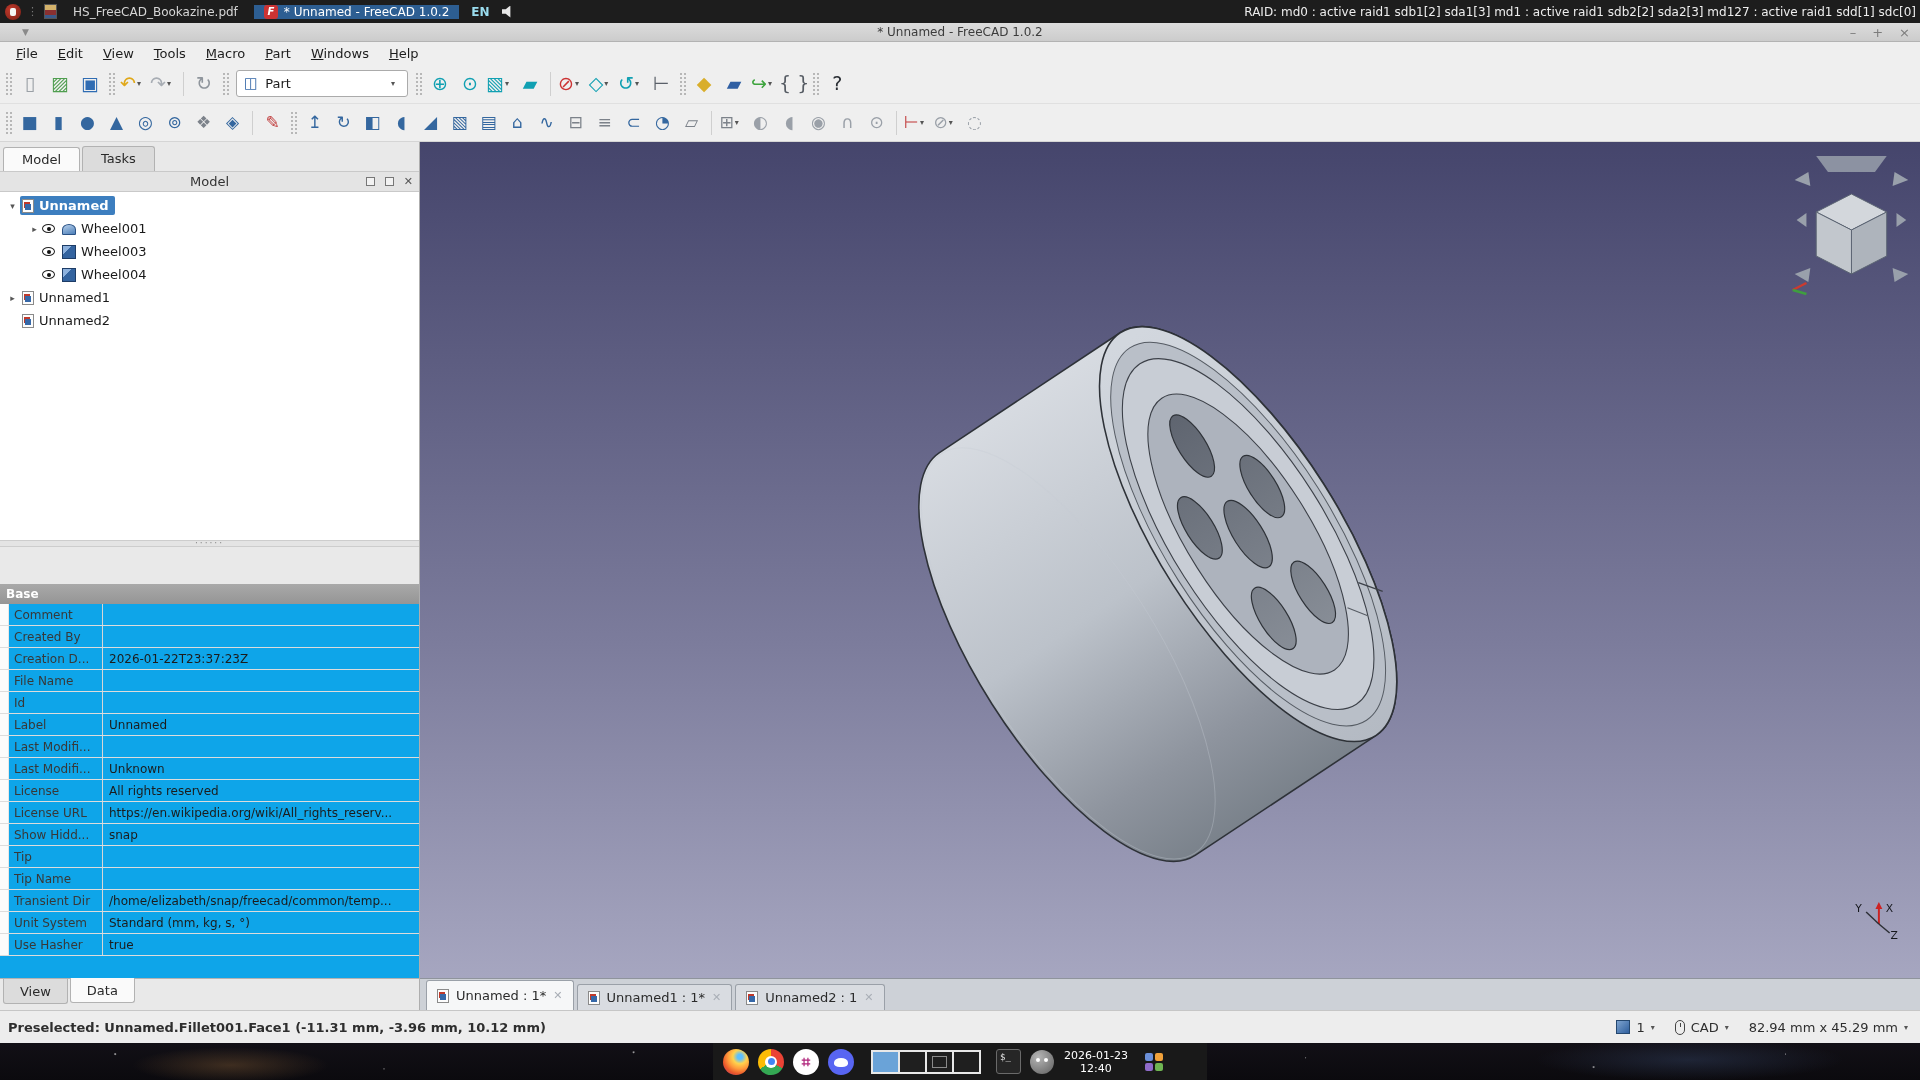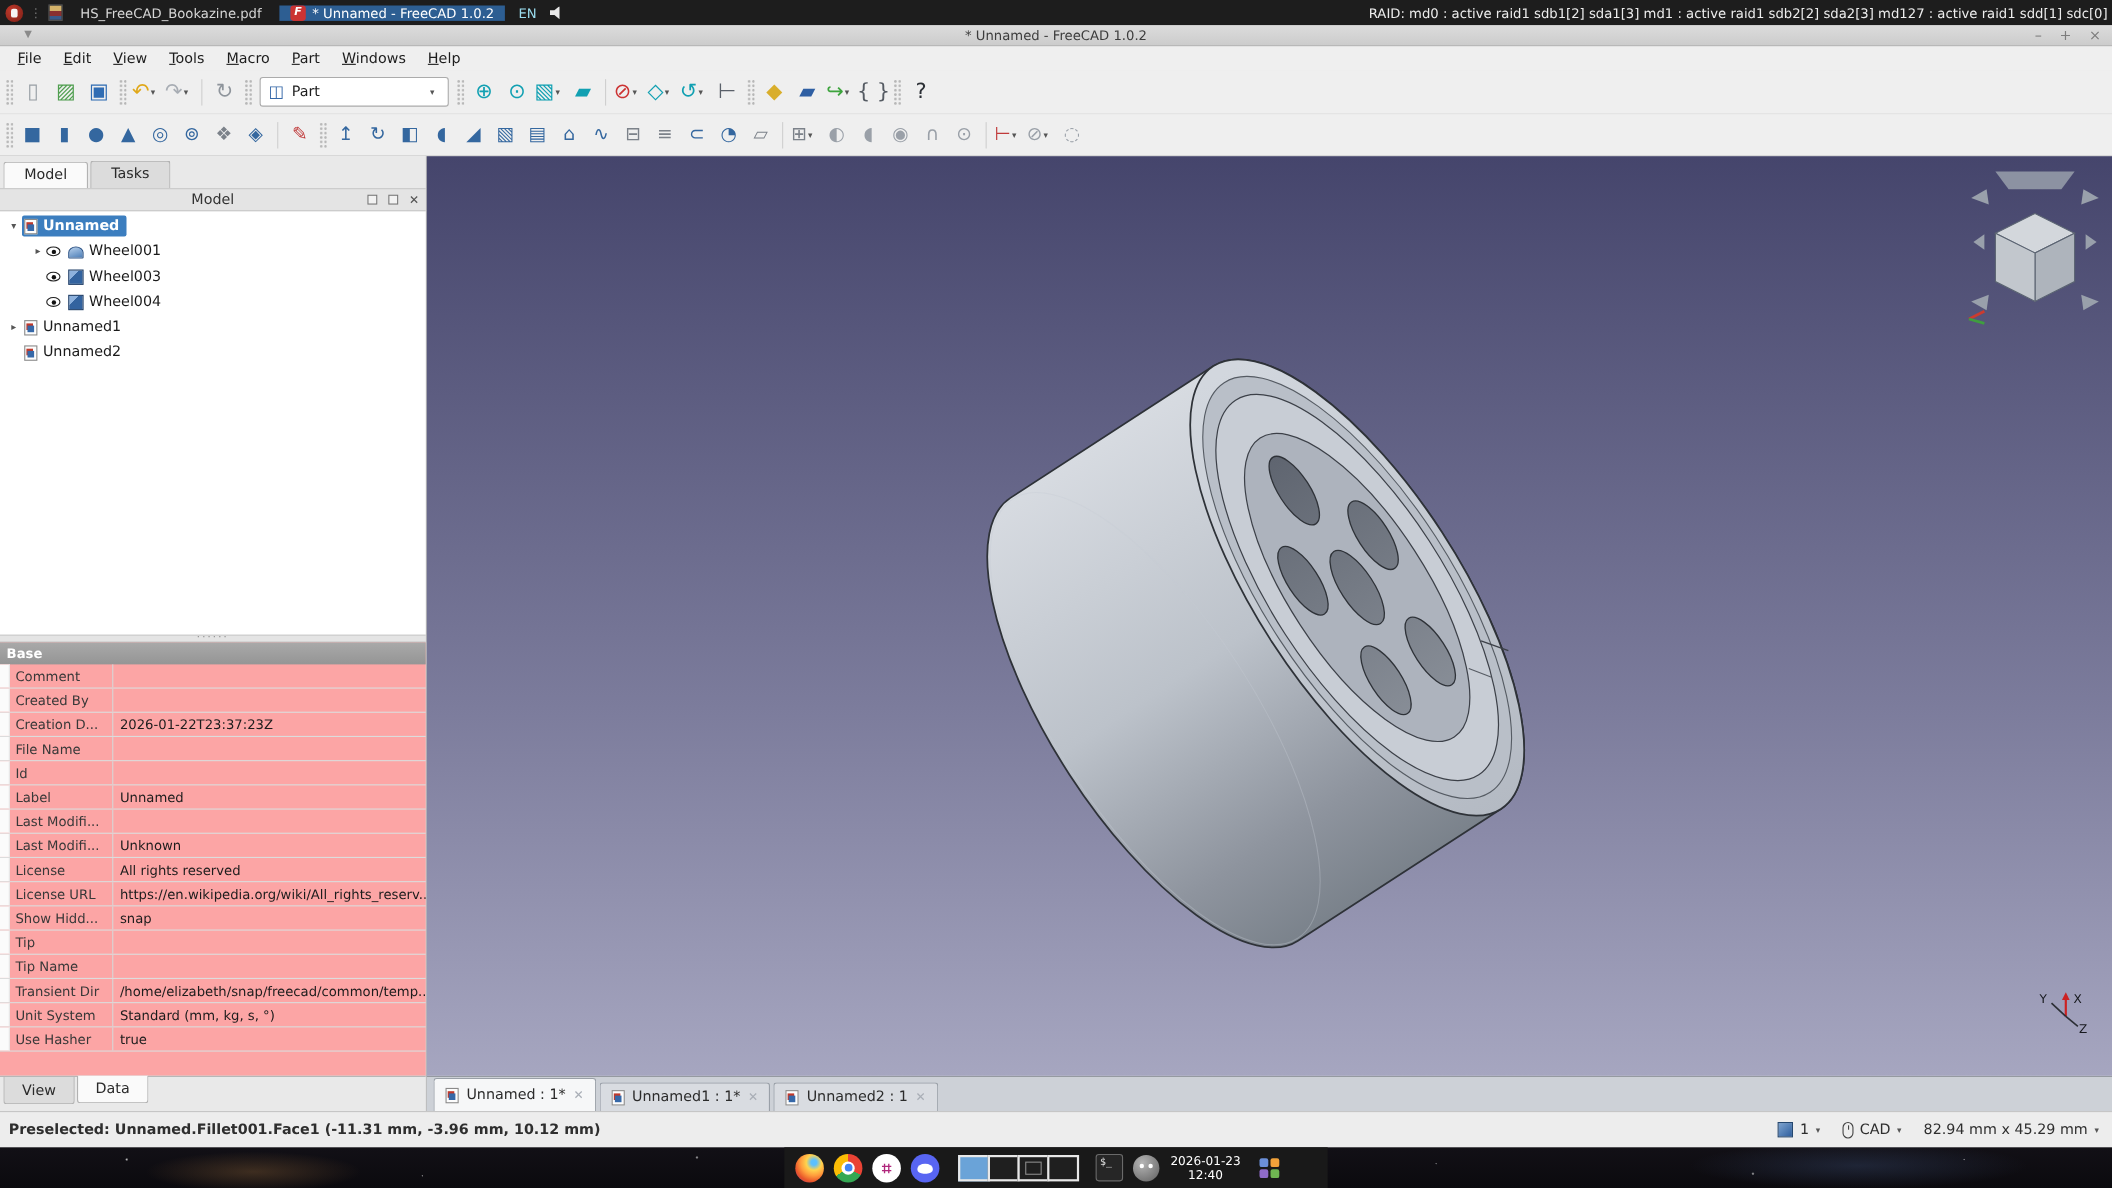--- a/index.html
+++ b/index.html
@@ -9,21 +9,21 @@
   
   .sysbar { height:23px; background:#1d1d1d; display:flex; align-items:stretch; color:#d6d6d6; font-size:12px; flex:0 0 auto; }
   .sys-left { display:flex; align-items:center; gap:6px; padding-left:5px; }
   .app-circle { width:16px; height:16px; border-radius:50%; background:radial-gradient(circle at 35% 35%, #c0392b, #7c1f16); position:relative; }
   .app-circle::after { content:""; position:absolute; left:5px; top:4px; width:6px; height:8px; background:#f5f5f5; border-radius:2px; }
   .sys-grip { color:#777; font-size:11px; }
   .pdf-ico { width:13px; height:15px; background:linear-gradient(180deg,#d4b26a 0 40%, #8a3030 40% 75%, #3a5a8a 75% 100%); border:1px solid #555; }
   .sys-tab { display:flex; align-items:center; gap:6px; padding:0 10px; }
   .sys-tab.active { background:#2d5e92; color:#fff; }
   .fc-ico { width:14px; height:14px; background:#cb3333; border-radius:3px; color:#fff; font-weight:bold; font-size:10px; display:flex; align-items:center; justify-content:center; font-style:italic; }
-  .kb-layout { color:#9adcee; font-weight:normal; padding:0 6px; display:flex; align-items:center; }
+  .kb-layout { color:#9adcee; font-weight:bold; padding:0 6px; display:flex; align-items:center; }
   .speaker { width:13px; height:12px; background:#e8e8e8; clip-path:polygon(0 32%, 32% 32%, 68% 0, 68% 100%, 32% 68%, 0 68%); align-self:center; }
   .sys-spacer { flex:1; }
   .raid { display:flex; align-items:center; padding-right:4px; color:#ededed; white-space:nowrap; }
 
   
   .titlebar { height:19px; background:linear-gradient(#dcdcdc,#cccccc); border-bottom:1px solid #b3b3b3; display:flex; align-items:center; font-size:12px; color:#3c3c3c; flex:0 0 auto; position:relative; }
   .tb-collapse { position:absolute; left:22px; color:#8a8a8a; font-size:9px; }
   .tb-title { flex:1; text-align:center; }
   .tb-controls { position:absolute; right:10px; display:flex; gap:16px; color:#7c7c7c; font-size:13px; }
 
@@ -46,21 +46,21 @@
   .tb.t-sep { min-width:1px; width:1px; height:24px; background:#cfcfcf; margin:0 5px; border-radius:0; }
   .tb.t-combo { background:#fff; border:1px solid #ababab; border-radius:3px; width:172px; height:27px; justify-content:flex-start; padding:0 7px; gap:7px; margin:0 4px; }
   .tb.t-combo .tb-glyph { font-size:15px; }
   .tb.t-combo .tb-combo-label { display:block; flex:1; font-size:13px; color:#1c1c1c; }
   .tb.t-combo .tb-caret { display:block !important; }
 
   
   .main { height:868px; display:flex; flex:0 0 auto; }
 
   
-  .sidebar { width:388px; background:#e9e9e9; border-right:1px solid #aeaeae; display:flex; flex-direction:column; }
+  .sidebar { width:420px; background:#e9e9e9; border-right:1px solid #aeaeae; display:flex; flex-direction:column; }
   .side-tabs { height:29px; display:flex; align-items:flex-end; padding-left:3px; gap:2px; background:#e9e9e9; }
   .side-tab { padding:4px 18px 5px; font-size:13px; color:#2a2a2a; background:#dcdcdc; border:1px solid #b2b2b2; border-bottom:none; border-radius:3px 3px 0 0; }
   .side-tab.active { background:#fafafa; position:relative; top:1px; }
   .panel-header { height:21px; background:#e4e4e4; border-top:1px solid #c9c9c9; border-bottom:1px solid #c9c9c9; display:flex; align-items:center; font-size:13px; color:#333; position:relative; }
   .panel-header .ph-title { flex:1; text-align:center; }
   .ph-btns { position:absolute; right:6px; display:flex; gap:10px; align-items:center; }
   .ph-sq { width:9px; height:9px; border:1px solid #777; background:#f2f2f2; }
   .ph-x { font-size:11px; color:#555; }
 
   .tree { flex:1; background:#fff; overflow:hidden; padding-top:2px; font-size:13px; }
@@ -74,21 +74,21 @@
   .tree-row.selected .hl { background:#3c7ebf; }
   .tree-row.selected .tree-label { color:#fff; font-weight:bold; }
   .obj-icon { width:14px; height:14px; flex:0 0 auto; position:relative; }
   .icon-doc { width:12px; height:14px; background:#fdfdfd; border:1px solid #8a8a8a; }
   .icon-doc::after { content:""; position:absolute; left:2px; top:4px; width:6px; height:6px; background:#3668a8; box-shadow:-1px -2px 0 0 #c0392b; }
   .icon-solid { background:linear-gradient(135deg,#8db1dd 0 35%, #33639f 35% 100%); border:1px solid #1d3c66; }
   .icon-surface { background:linear-gradient(160deg,#b7d0ec,#4d7fb8); border:1px solid #2a5286; border-radius:50% 50% 8% 8%; height:11px; margin-top:2px; }
 
   .splitter { height:7px; background:#e4e4e4; border-top:1px solid #cdcdcd; border-bottom:1px solid #cdcdcd; text-align:center; color:#8a8a8a; font-size:9px; line-height:4px; letter-spacing:2px; }
 
-  .props { height:394px; background:#fca5a5; display:flex; flex-direction:column; font-size:12px; }
+  .props { height:394px; background:#0ea5e9; display:flex; flex-direction:column; font-size:12px;margin-top:37px; }
   .prop-group { height:20px; background:linear-gradient(#a9a9a9,#959595); color:#fff; font-weight:bold; display:flex; align-items:center; padding-left:6px; flex:0 0 auto; }
   .prop-row { height:22px; display:flex; align-items:stretch; border-bottom:1px solid #dcdcdc; flex:0 0 auto; }
   .prop-gutter { width:9px; background:#fbfbfb; border-right:1px solid #e6e6e6; }
   .prop-name { width:94px; display:flex; align-items:center; padding-left:5px; color:#383838; border-right:1px solid #d6d6d6; white-space:nowrap; overflow:hidden; }
   .prop-value { flex:1; display:flex; align-items:center; padding-left:6px; color:#1c1c1c; white-space:nowrap; overflow:hidden; }
 
   .side-bottom-tabs { height:32px; display:flex; align-items:flex-start; padding-left:3px; gap:2px; background:#e9e9e9; border-top:1px solid #b2b2b2; }
   .sbt { padding:5px 16px 4px; font-size:13px; color:#2a2a2a; background:#dcdcdc; border:1px solid #b2b2b2; border-top:none; border-radius:0 0 3px 3px; }
   .sbt.active { background:#fafafa; position:relative; top:-1px; }
 

